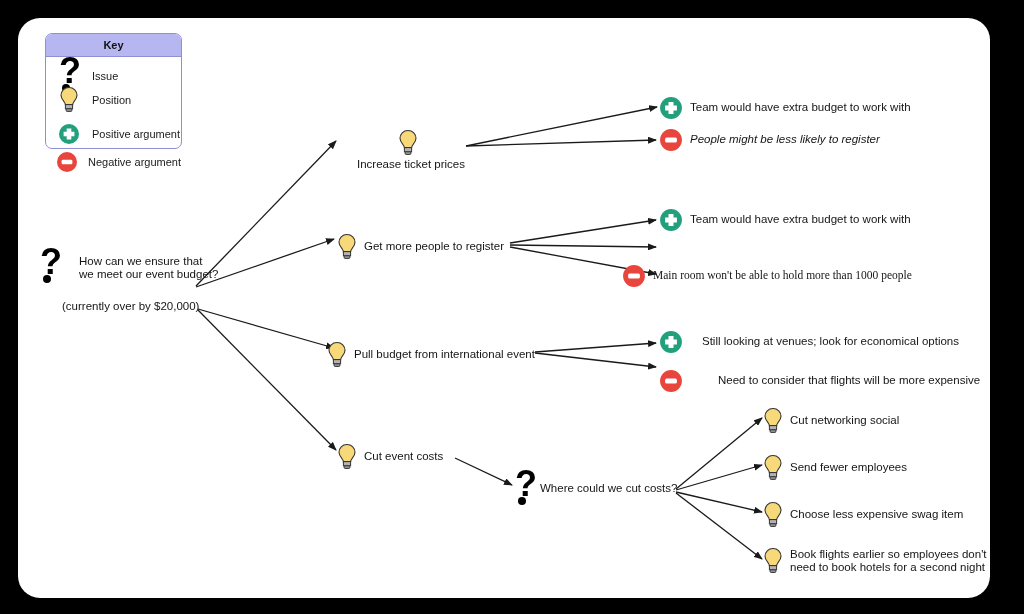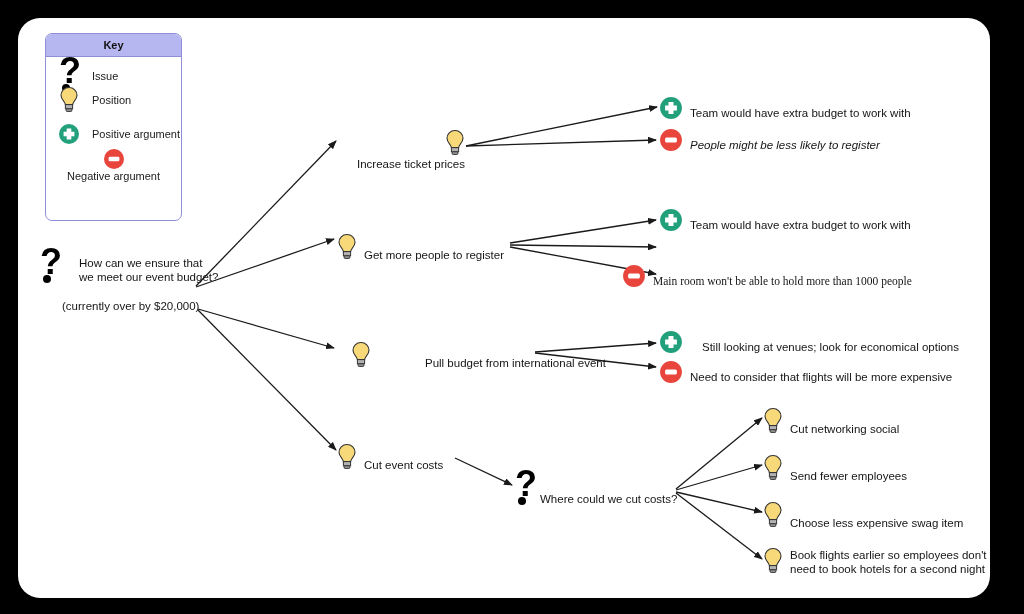--- a/index.html
+++ b/index.html
@@ -38,21 +38,21 @@
     height: 614px;
     pointer-events: none;
   }
 
   
   #key-box {
     position: absolute;
     left: 45px;
     top: 33px;
     width: 137px;
-    height: 188px;
+    height: 116px;
     background: #ffffff;
     border: 1px solid #8f8fd8;
     border-radius: 7px;
     box-sizing: border-box;
   }
   #key-header {
     height: 22px;
     background: #b6b6f0;
     border-bottom: 1px solid #8f8fd8;
     border-radius: 6px 6px 0 0;
@@ -80,21 +80,21 @@
   .key-label {
     font-size: 11px;
     color: #1a1a1a;
     white-space: nowrap;
   }
 
   
   .node {
     position: absolute;
     display: flex;
-    align-items: flex-end;
+    align-items: center;
   }
   .node-label {
     font-size: 11.5px;
     color: #151515;
     line-height: 13.5px;
     white-space: pre-line;
     margin-left: 7px;
   }
   .node-label.wide { white-space: pre-line; }
 
@@ -136,21 +136,21 @@
     position: relative;
     width: 24px;
     height: 24px;
     flex: 0 0 auto;
   }
 
   
   #key-row-issue   { top: 28px; }
   #key-row-position{ top: 52px; }
   #key-row-pos-arg { top: 86px; }
-  #key-row-neg-arg { top: 114px; flex-direction: column; }
+  #key-row-neg-arg { top: 114px; }
 </style>
 </head>
 <body>
 
 <div id="canvas">
   <div id="paper"></div>
 
   <svg id="edges" viewBox="0 0 1024 614">
     <defs>
       <marker id="arrow" markerWidth="9" markerHeight="7" refX="8" refY="3.5" orient="auto" markerUnits="userSpaceOnUse">
@@ -294,42 +294,42 @@
   <div class="node" style="left:622px; top:264px;font-family:Liberation Serif, serif;">
     <div class="icon-circle">
       <svg width="24" height="24" viewBox="0 0 22 22">
         <circle cx="11" cy="11" r="10" fill="#e8453c"></circle>
         <rect x="5.6" y="8.7" width="10.8" height="4.6" rx="1.4" fill="#ffffff"></rect>
       </svg>
     </div>
     <div class="node-label">Main room won't be able to hold more than 1000 people</div>
   </div>
 
-  <div class="node" style="left:351px; top:340px;gap:47px;">
+  <div class="node" style="left:327px; top:340px;">
     <div class="icon-bulb">
       <svg width="20" height="30" viewBox="0 0 20 28">
         <path d="M10 1.5 C5.3 1.5 2 5 2 9.3 C2 12.3 3.8 14.3 5.2 16 C6 17 6.3 17.8 6.4 18.6 L13.6 18.6 C13.7 17.8 14 17 14.8 16 C16.2 14.3 18 12.3 18 9.3 C18 5 14.7 1.5 10 1.5 Z" fill="#f7d97a" stroke="#333333" stroke-width="1.1"></path>
         <rect x="6.4" y="18.6" width="7.2" height="4.2" fill="#b3b3b3" stroke="#333333" stroke-width="1"></rect>
         <rect x="7.1" y="22.8" width="5.8" height="2.6" rx="1" fill="#9a9a9a" stroke="#333333" stroke-width="1"></rect>
       </svg>
     </div>
     <div class="node-label">Pull budget from international event</div>
   </div>
 
   <div class="node" style="left:659px; top:330px;gap:12px;">
     <div class="icon-circle">
       <svg width="24" height="24" viewBox="0 0 22 22">
         <circle cx="11" cy="11" r="10" fill="#22a07c"></circle>
         <path d="M8.7 5.6 h4.6 v3.1 h3.1 v4.6 h-3.1 v3.1 h-4.6 v-3.1 h-3.1 v-4.6 h3.1 z" fill="#ffffff"></path>
       </svg>
     </div>
     <div class="node-label">Still looking at venues; look for economical options</div>
   </div>
 
-  <div class="node" style="left:659px; top:360px;">
+  <div class="node" style="left:659px; top:369px;gap:28px;">
     <div class="icon-circle">
       <svg width="24" height="24" viewBox="0 0 22 22">
         <circle cx="11" cy="11" r="10" fill="#e8453c"></circle>
         <rect x="5.6" y="8.7" width="10.8" height="4.6" rx="1.4" fill="#ffffff"></rect>
       </svg>
     </div>
     <div class="node-label">Need to consider that flights will be more expensive</div>
   </div>
 
   <div class="node" style="left:337px; top:442px;">

